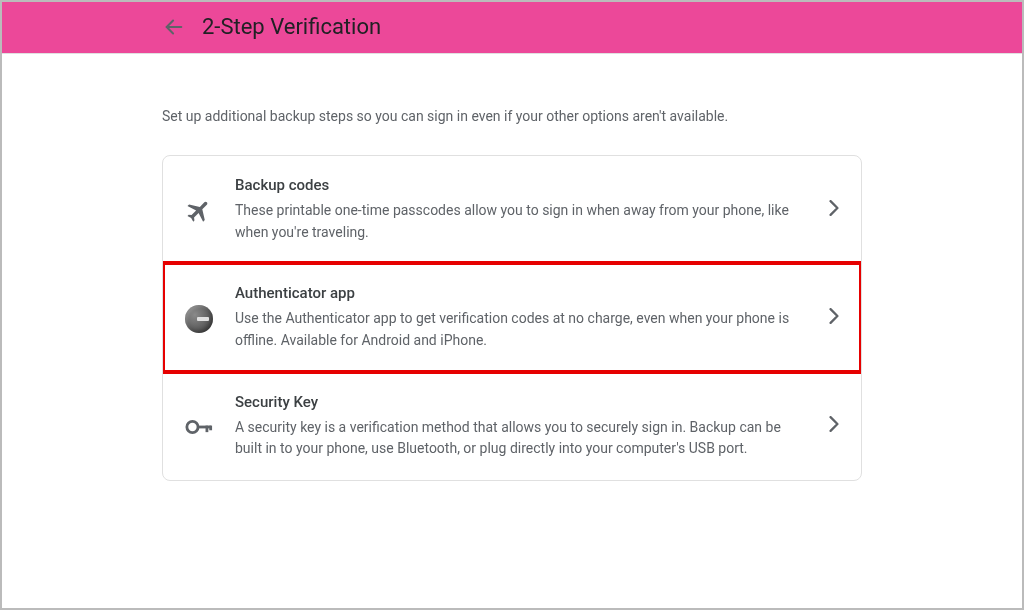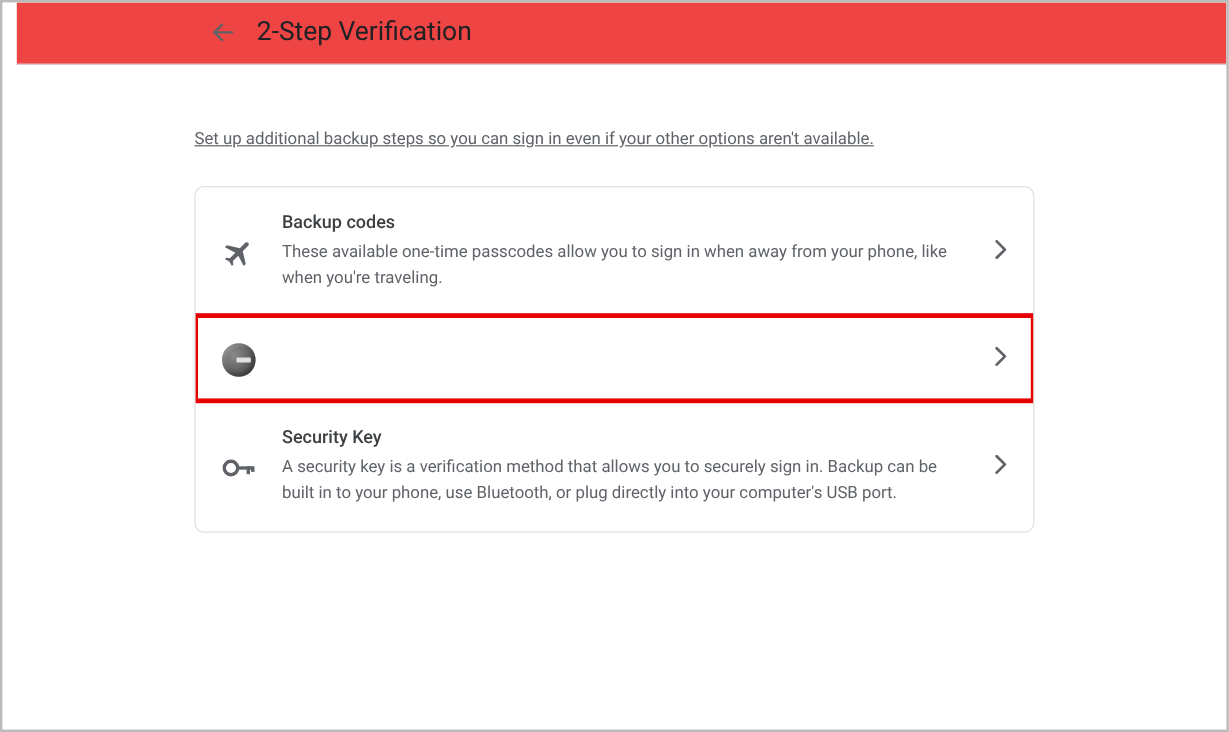--- a/index.html
+++ b/index.html
@@ -10,24 +10,23 @@
       width: 1024px;
       height: 610px;
       overflow: hidden;
       position: relative;
     }
     .header {
       display: flex;
       align-items: center;
       padding: 12px 160px 14px 160px;
       border-bottom: 1px solid #e0e0e0;
-      background: #ef4444;
+      background: #ec4899;
       position: relative;
       z-index: 2;
-      margin-left: 12px;
     }
     .back-arrow {
       width: 24px; height: 24px;
       display: flex; align-items: center; justify-content: center;
       margin-right: 16px;
       color: #5f6368;
       cursor: pointer;
     }
     .header-title {
       font-size: 22px;
@@ -50,21 +49,20 @@
       font-size: 16px;
       color: #3c4043;
       font-weight: 500;
       margin-bottom: 10px;
     }
     .section-desc {
       font-size: 14px;
       color: #5f6368;
       line-height: 1.5;
       margin-bottom: 28px;
-      text-decoration: underline;
     }
     .card-list {
       border: 1px solid #e0e0e0;
       border-radius: 8px;
       overflow: hidden;
     }
     .option-row {
       display: flex;
       align-items: center;
       padding: 20px 22px 20px 22px;
@@ -151,32 +149,36 @@
   <div class="card-list">
 
     <div class="option-row">
       <div class="option-icon">
         <svg width="28" height="28" viewBox="0 0 24 24" fill="#5f6368">
           <path d="M21 16v-2l-8-5V3.5C13 2.67 12.33 2 11.5 2S10 2.67 10 3.5V9l-8 5v2l8-2.5V19l-2 1.5V22l3.5-1 3.5 1v-1.5L13 19v-5.5l8 2.5z" transform="rotate(45 12 12)"></path>
         </svg>
       </div>
       <div class="option-body">
         <div class="option-title">Backup codes</div>
-        <div class="option-desc">These available one-time passcodes allow you to sign in when away from your phone, like when you're traveling.</div>
+        <div class="option-desc">These printable one-time passcodes allow you to sign in when away from your phone, like when you're traveling.</div>
       </div>
       <div class="chevron">
         <svg width="10" height="16" viewBox="0 0 8 14" fill="none" stroke="currentColor" stroke-width="2" stroke-linecap="round" stroke-linejoin="round">
             <polyline points="1 1 7 7 1 13"></polyline>
           </svg>
       </div>
     </div>
 
     <div class="option-row highlight">
       <div class="option-icon">
         <div class="auth-circle"></div>
+      </div>
+      <div class="option-body">
+        <div class="option-title">Authenticator app</div>
+        <div class="option-desc">Use the Authenticator app to get verification codes at no charge, even when your phone is offline. Available for Android and iPhone.</div>
       </div>
       <div class="chevron">
         <svg width="10" height="16" viewBox="0 0 8 14" fill="none" stroke="currentColor" stroke-width="2" stroke-linecap="round" stroke-linejoin="round">
             <polyline points="1 1 7 7 1 13"></polyline>
           </svg>
       </div>
     </div>
 
     <div class="option-row">
       <div class="option-icon">

